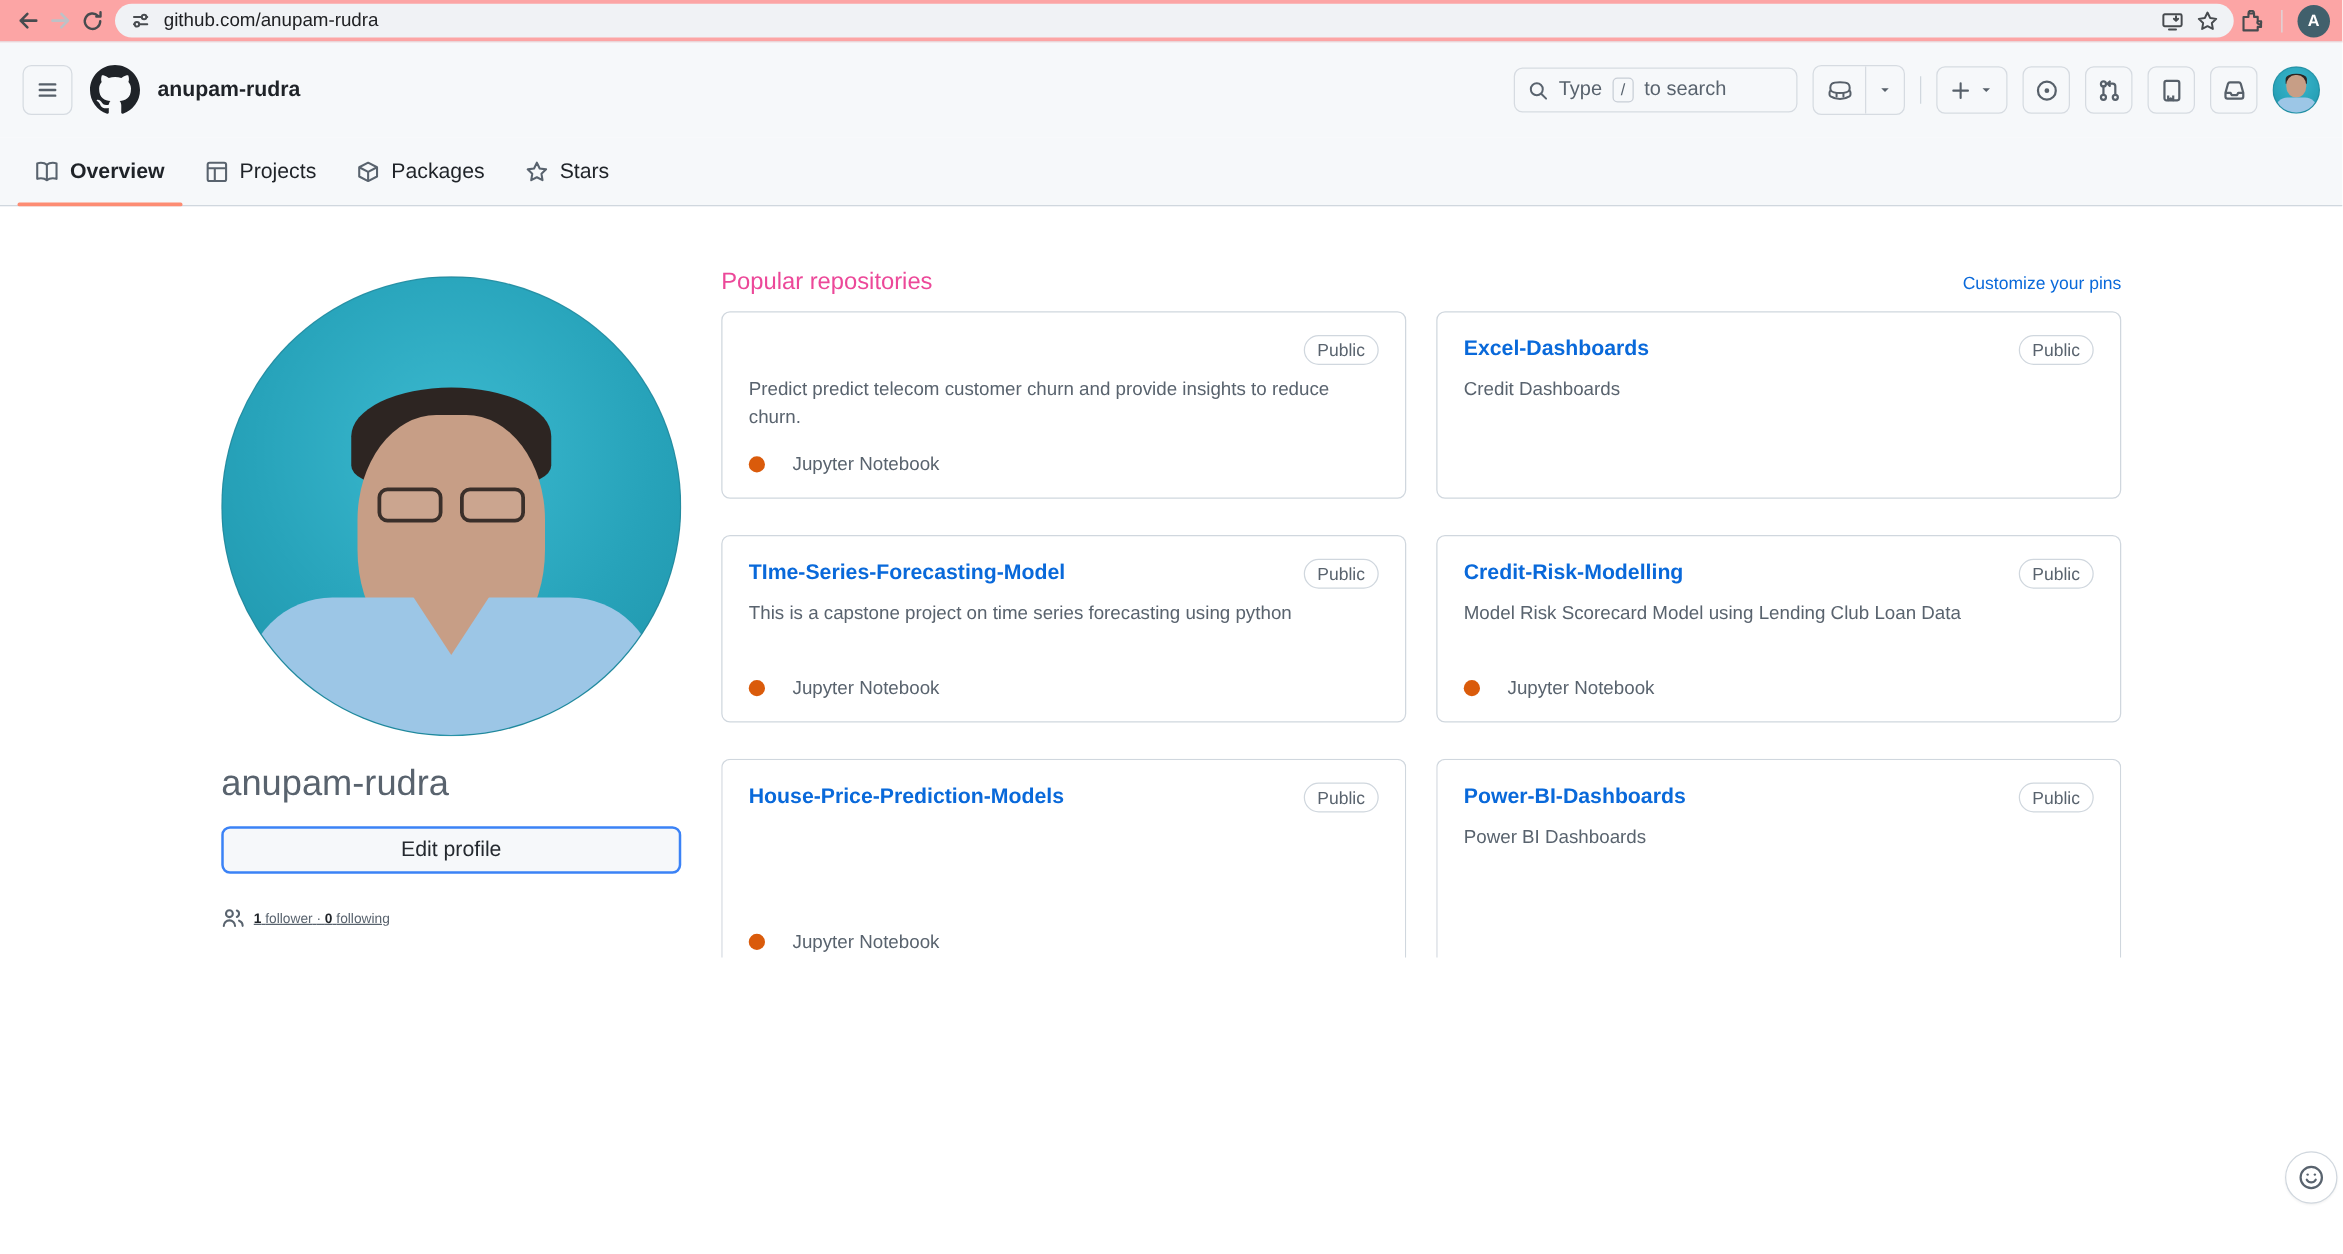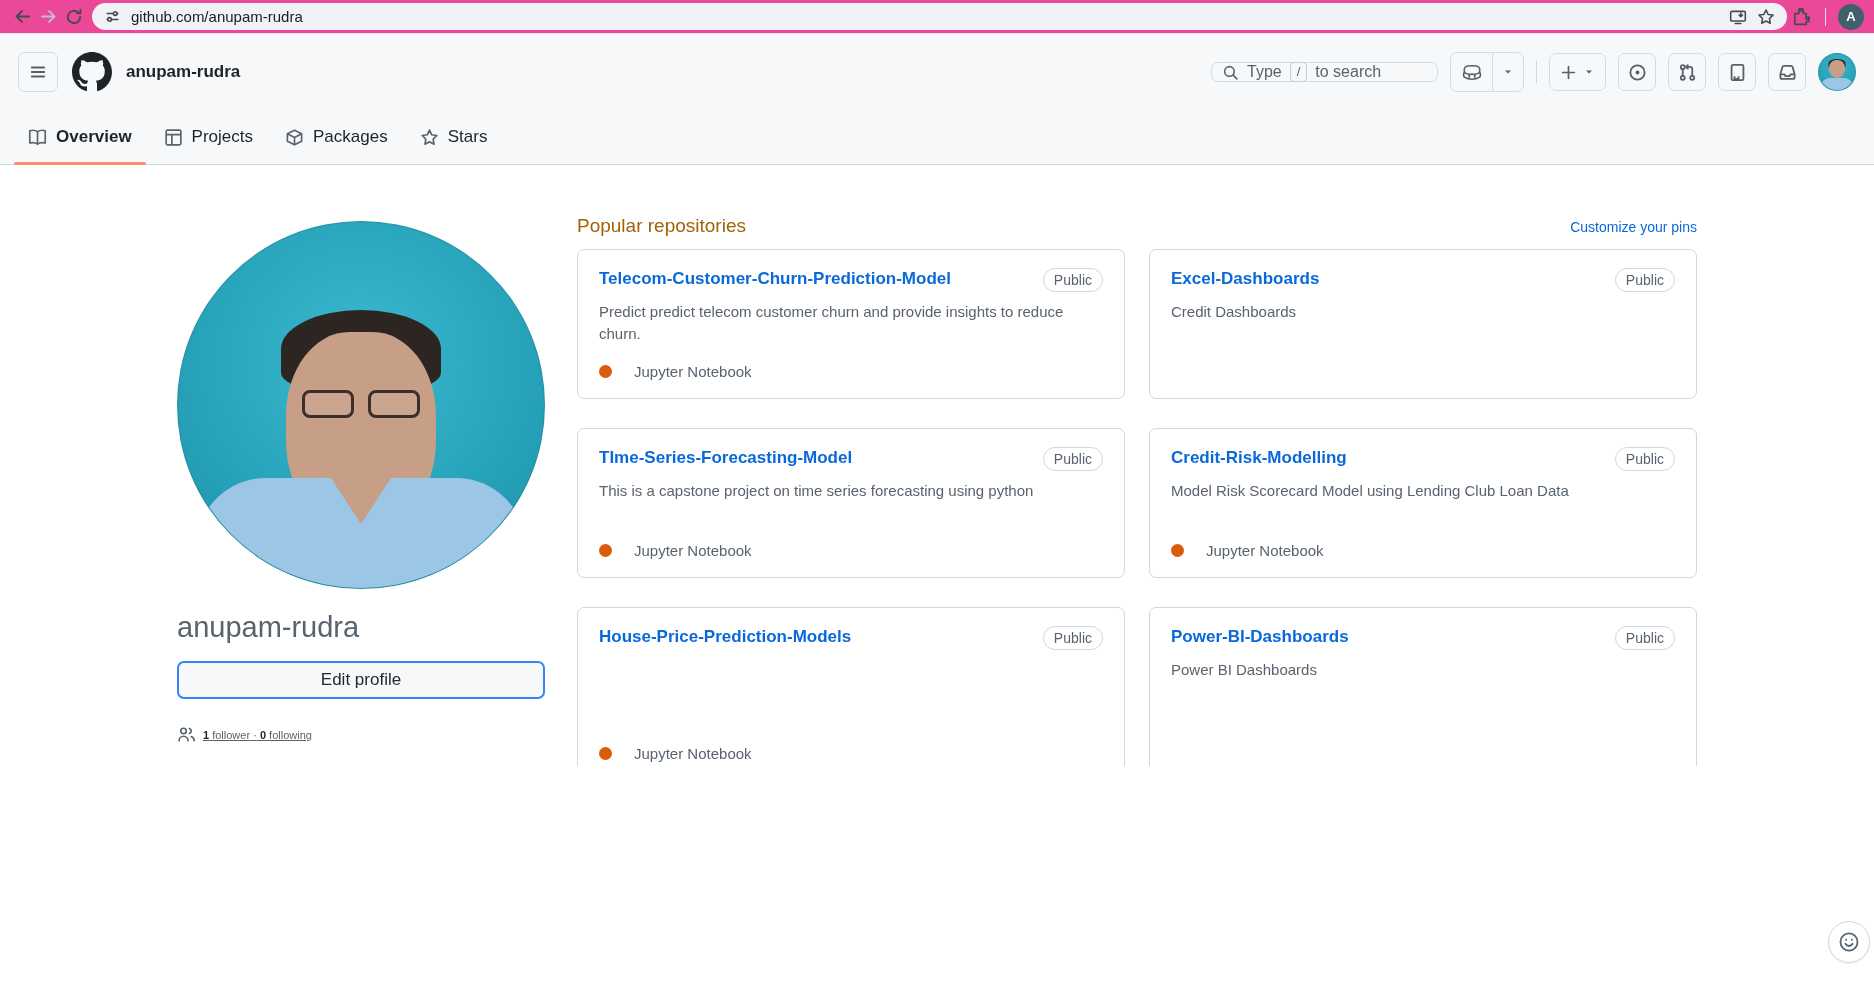--- a/index.html
+++ b/index.html
@@ -1,40 +1,40 @@
 <!DOCTYPE html>
 <html><head>
 <meta charset="utf-8">
 <style>
   * { margin:0; padding:0; box-sizing:border-box; }
   html,body { width:1874px; height:1003px; overflow:hidden; background:#fff;
     font-family:"Liberation Sans", sans-serif; color:#1f2328; }
 
   
-  .chrome { height:34px; background:#ec4899; border-bottom:1px solid #e4e6ea;
+  .chrome { height:34px; background:#fca5a5; border-bottom:1px solid #e4e6ea;
     display:flex; align-items:center; padding:0 10px; gap:2px;justify-content:center; }
   .chrome .navbtn { width:24px; height:24px; display:flex; align-items:center; justify-content:center; color:#474b4f; }
   .chrome .navbtn.disabled { color:#bdc1c6; }
   .omnibox { flex:1; height:27px; background:#f0f2f5; border-radius:14px;
     display:flex; align-items:center; padding:0 12px; gap:10px; margin-left:4px; }
   .omnibox .url { font-size:15px; color:#202124; flex:1; }
   .omnibox .oicon { color:#474b4f; display:flex; align-items:center; }
   .chrome .right { display:flex; align-items:center; gap:12px; }
   .chrome .sep { width:1px; height:18px; background:#dadce0; }
   .chrome-avatar { width:26px; height:26px; border-radius:50%; background:#41606c; color:#fff;
     font-size:13px; font-weight:700; display:flex; align-items:center; justify-content:center; }
 
   
   .gh-header { background:#f6f8fa; padding:16px 18px; display:flex; align-items:center; gap:14px; height:76px; }
   .iconbtn { height:40px; min-width:40px; border:1px solid #d6dbe1; border-radius:7px;
     background:transparent; display:flex; align-items:center; justify-content:center; color:#57606a; }
   .gh-logo { width:40px; height:40px; color:#1f2328; display:flex; align-items:center; }
   .gh-username { font-size:17px; font-weight:700; color:#1f2328; }
   .gh-right { margin-left:auto; display:flex; align-items:center; gap:12px; }
-  .searchbox { width:227px; height:20px; border:1px solid #d6dbe1; border-radius:7px;
+  .searchbox { width:227px; height:36px; border:1px solid #d6dbe1; border-radius:7px;
     display:flex; align-items:center; gap:8px; padding:0 10px; color:#59636e; font-size:16px; }
   .kbd { border:1px solid #c8ced6; border-radius:4px; font-size:13px; padding:0 6px; line-height:18px; color:#59636e; }
   .split { display:flex; border:1px solid #d6dbe1; border-radius:7px; overflow:hidden; }
   .split .seg { height:38px; display:flex; align-items:center; justify-content:center; color:#57606a; }
   .split .seg.a { width:42px; border-right:1px solid #d6dbe1; }
   .split .seg.b { width:30px; }
   .hdr-sep { width:1px; height:22px; background:#d0d7de; }
   .plusbtn { height:38px; padding:0 10px; border:1px solid #d6dbe1; border-radius:7px;
     display:flex; align-items:center; gap:6px; color:#57606a; }
   .sqbtn { width:38px; height:38px; border:1px solid #d6dbe1; border-radius:7px;
@@ -82,21 +82,21 @@
     color:#59636e; box-shadow:0 1px 2px rgba(0,0,0,.06); }
   .vcard-name { margin-top:20px; font-size:29px; font-weight:300; color:#59636e; line-height:1.25; }
   .edit-btn { margin-top:16px; width:100%; height:38px; background:#f6f8fa; border:2px solid #3b82f6;
     border-radius:7px; font-size:17px; font-weight:500; color:#24292f; font-family:inherit; }
   .follow-row { margin-top:26px; display:flex; align-items:center; gap:7px; font-size:11px; color:#59636e;text-decoration:underline; }
   .follow-row .ficon { color:#59636e; display:flex; }
   .follow-row b { color:#1f2328; font-weight:600; }
 
   .main { flex:1; min-width:0; }
   .main-head { display:flex; align-items:baseline; margin-bottom:12px; }
-  .main-head h2 { font-size:19px; font-weight:400; color:#a16207; }
+  .main-head h2 { font-size:19px; font-weight:400; color:#ec4899; }
   .customize { margin-left:auto; font-size:14px; color:#0969da; text-decoration:none; }
 
   .repo-grid { display:grid; grid-template-columns:1fr 1fr; column-gap:24px; row-gap:29px; }
   .repo-card { border:1px solid #d0d7de; border-radius:7px; padding:18px 21px; display:flex;
     flex-direction:column; min-height:150px; background:#fff; }
   .repo-top { display:flex; align-items:flex-start; }
   .repo-name { font-size:17px; font-weight:700; color:#0969da; text-decoration:none; line-height:1.3; padding-right:12px; }
   .badge { margin-left:auto; flex:none; font-size:14px; color:#59636e; border:1px solid #d0d7de;
     border-radius:999px; padding:1px 10px; line-height:20px; }
   .repo-desc { margin-top:9px; font-size:15px; color:#59636e; line-height:1.45; padding-right:26px; }
@@ -318,21 +318,20 @@
 
   <div class="main">
     <div class="main-head">
       <h2>Popular repositories</h2>
       <a class="customize" href="#">Customize your pins</a>
     </div>
     <div class="repo-grid">
 
       <div class="repo-card">
         <div class="repo-top">
-          <a class="repo-name" href="#">Telecom-Customer-Churn-Prediction-Model</a>
           <span class="badge">Public</span>
         </div>
         <div class="repo-desc">Predict predict telecom customer churn and provide insights to reduce churn.</div>
         <div class="repo-lang">
           <span class="lang-dot" style="background: rgb(218, 91, 11);"></span>
           <span>Jupyter Notebook</span>
         </div>
       </div>
 
       <div class="repo-card">

